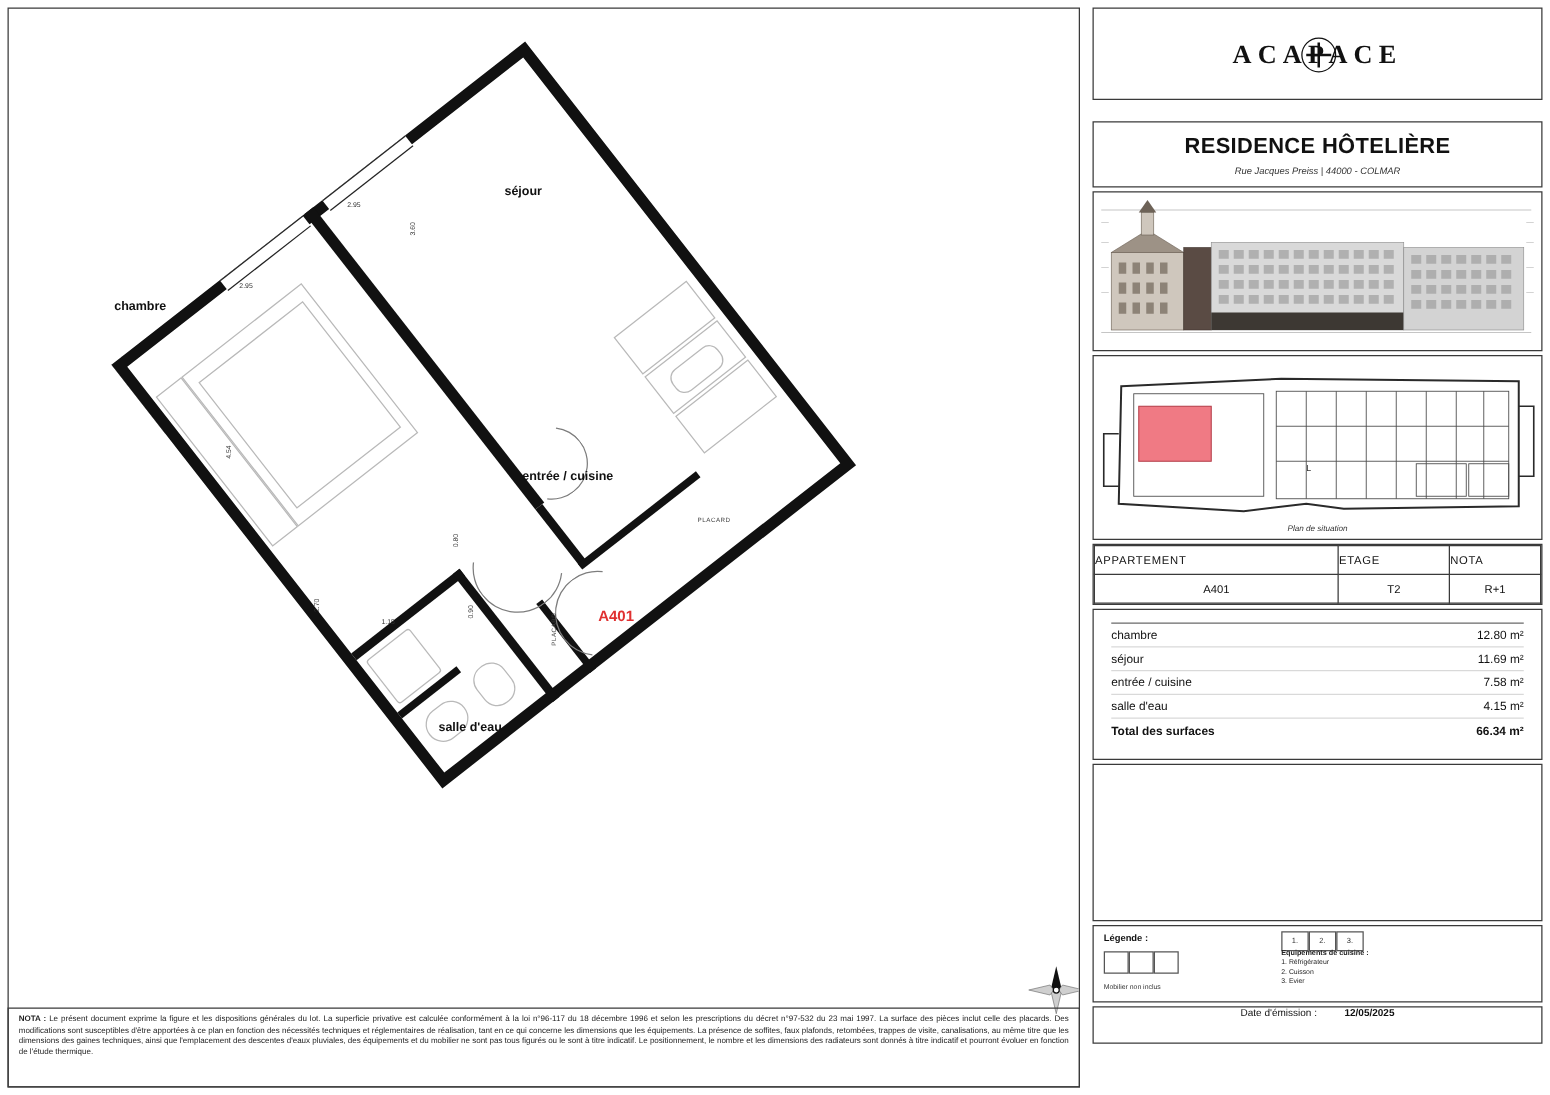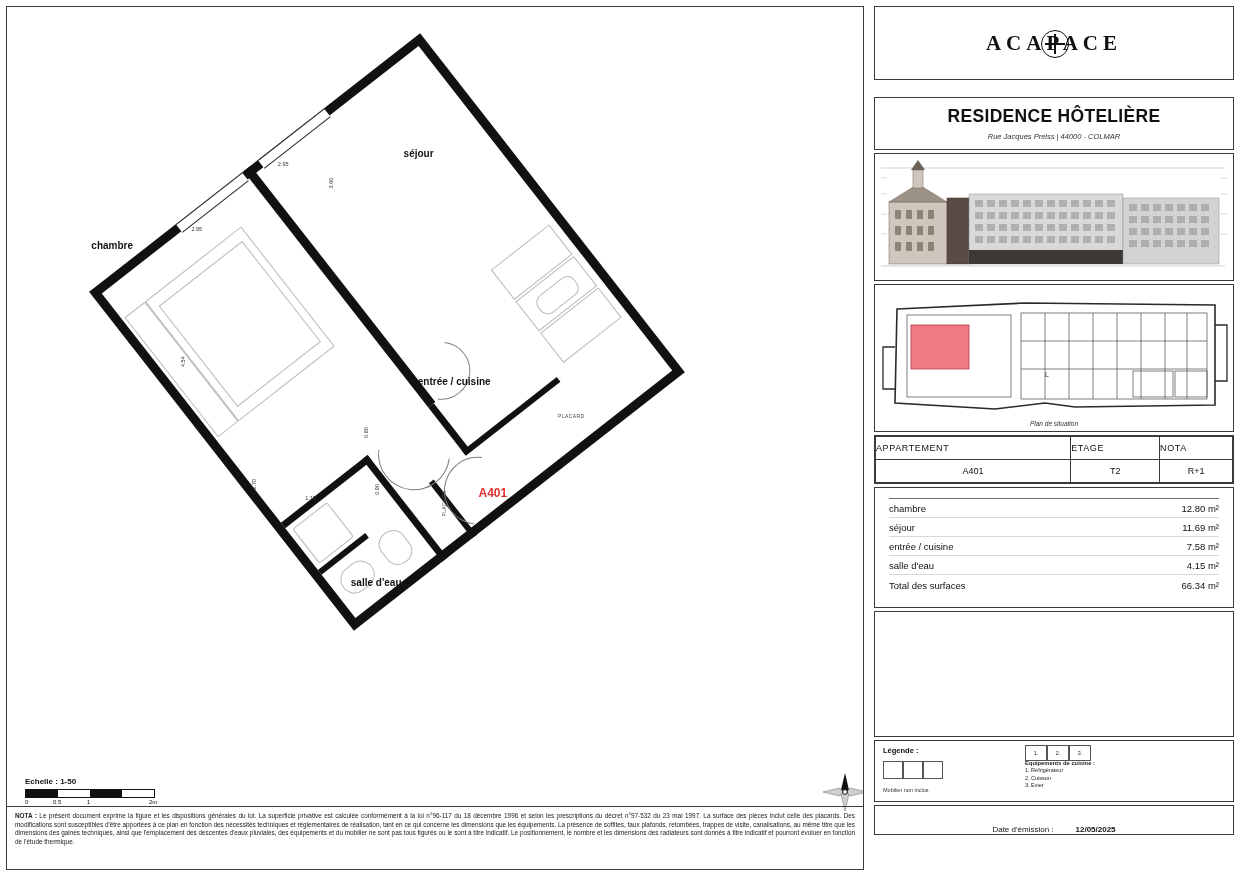--- a/index.html
+++ b/index.html
@@ -160,37 +160,37 @@
     text-align:left;color:#111;
   }
   table.info td{
     font-size:9px;padding:6px 0;border:1px solid #3a3a3a;text-align:center;color:#111;
   }
 
   .surf-box{margin-top:3px;padding:10px 14px 12px 14px;}
   .surf-row{display:flex;justify-content:space-between;font-size:9.5px;
             padding:3.5px 0;border-bottom:1px solid #d9d9d9;color:#111;}
   .surf-row:first-child{border-top:1px solid #6a6a6a;}
-  .surf-row.total{font-weight:normal;border-bottom:none;padding-top:5px;}
+  .surf-row.total{font-weight:bold;border-bottom:none;padding-top:5px;}
 
   .spacer-box{margin-top:3px;height:126px;}
 
   .leg-box{margin-top:3px;height:62px;position:relative;padding:5px 8px;}
   .leg-title{font-size:7.5px;font-weight:bold;color:#111;}
   .leg-grid{position:absolute;left:8px;top:20px;display:flex;}
   .leg-cell{width:18px;height:16px;border:1px solid #555;margin-right:0px;
             display:flex;align-items:center;justify-content:center;font-size:6px;color:#333;}
   .leg-cap{position:absolute;left:8px;top:46px;font-size:5.5px;color:#333;}
   .equip{position:absolute;left:150px;top:19px;font-size:5.5px;color:#222;line-height:7.5px;}
   .equip b{font-size:5.8px;}
   .equip-icons{position:absolute;left:150px;top:4px;display:flex;}
   .equip-icons .ei{width:20px;height:14px;border:1px solid #555;display:flex;
                    align-items:center;justify-content:center;font-size:6px;color:#333;}
 
-  .date-box{margin-top:3px;height:30px;display:flex;align-items:flex-end;justify-content:center;
+  .date-box{margin-top:3px;height:30px;display:flex;align-items:flex-start;justify-content:center;
             font-size:8px;color:#111;}
   .date-box b{margin-left:22px;}
 </style>
 </head>
 <body>
 
 <div class="page">
 
   <div class="plan-panel">
 
@@ -242,35 +242,20 @@
         <div class="rlabel" style="left:196px;top:290px;transform:rotate(38deg);">entrée / cuisine</div>
         <div class="rlabel" style="left:22px;top:400px;transform:rotate(38deg);">salle d'eau</div>
 
         <div class="placard" style="left:136px;top:382px;transform:rotate(38deg) rotate(-90deg);">PLACARD</div>
         <div class="placard" style="left:290px;top:392px;transform:rotate(38deg);">PLACARD</div>
 
         <div class="apt-code" style="left:180px;top:400px;transform:rotate(38deg);">A401</div>
       </div>
     </div>
 
-    <div class="scalebox">
-      <div class="scale-title">Echelle : 1-50</div>
-      <div class="scale-bar">
-        <div class="sb-dark"></div>
-          <div class="sb-light"></div>
-        <div class="sb-dark"></div>
-          <div class="sb-light"></div>
-      </div>
-      <div class="scale-nums">
-        <span style="left:0px;">0</span>
-        <span style="left:28px;">0.5</span>
-        <span style="left:62px;">1</span>
-        <span style="left:124px;">2m</span>
-      </div>
-    </div>
 
     <div class="compass">
       <svg width="52" height="46" viewBox="0 0 52 46">
         <polygon points="26,4 30,21 26,24 22,21" fill="#111"></polygon>
         <polygon points="26,42 30,25 26,22 22,25" fill="#cfcfcf" stroke="#666" stroke-width=".5"></polygon>
         <polygon points="4,23 21,19 24,23 21,27" fill="#cfcfcf" stroke="#666" stroke-width=".5"></polygon>
         <polygon points="48,23 31,19 28,23 31,27" fill="#cfcfcf" stroke="#666" stroke-width=".5"></polygon>
         <circle cx="26" cy="23" r="2.4" fill="#fff" stroke="#111" stroke-width="1"></circle>
       </svg>
     </div>

